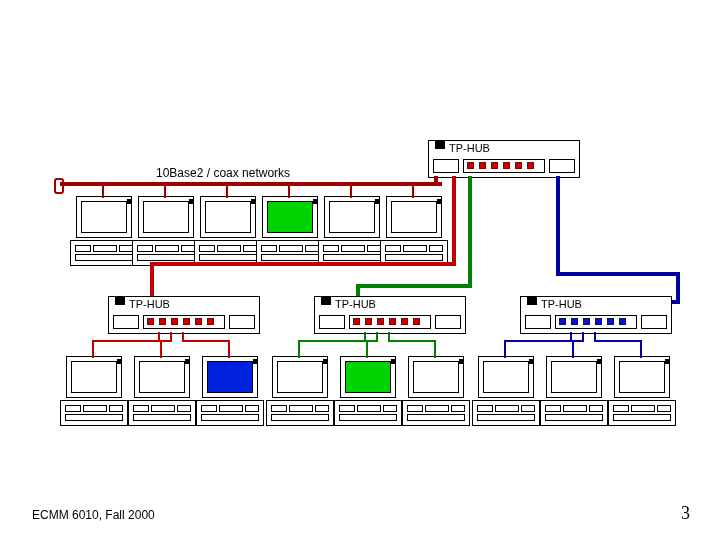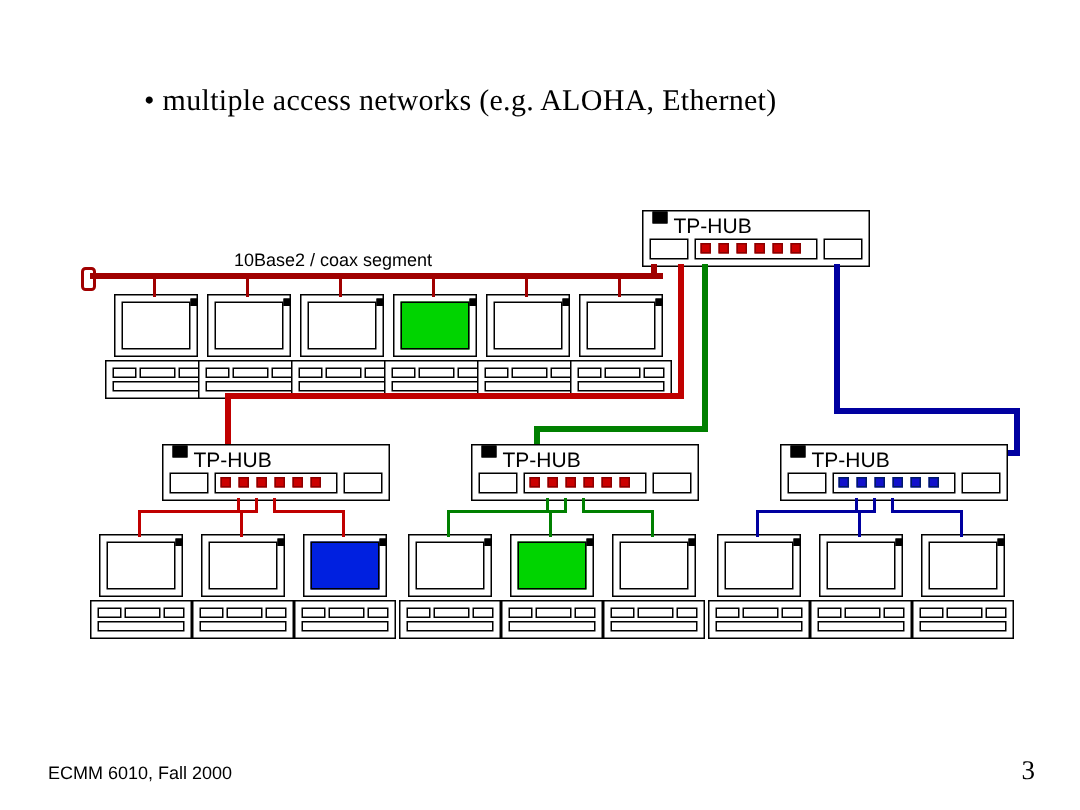--- a/index.html
+++ b/index.html
@@ -4,21 +4,21 @@
 <style>
   html,body{margin:0;padding:0;width:720px;height:540px;background:#fff;font-family:"Times New Roman",serif;color:#000;}
   .stage{position:relative;width:720px;height:540px;overflow:hidden;}
   .bullet{position:absolute;font-size:20px;letter-spacing:.2px;}
   .footer-left{position:absolute;left:32px;bottom:18px;font-family:Arial,Helvetica,sans-serif;font-size:12px;}
   .footer-right{position:absolute;right:30px;bottom:16px;font-size:18px;}
   .cable{position:absolute;}
   .seg-label{position:absolute;font-family:Arial,Helvetica,sans-serif;font-size:12px;color:#000;}
   
   .hub{position:absolute;border:1px solid #000;background:#fff;}
-  .hub .tag{position:absolute;font-family:Arial,Helvetica,sans-serif;font-size:14px;top:1px;}
+  .hub .tag{position:absolute;font-family:Arial,Helvetica,sans-serif;font-size:11px;top:1px;}
   .hub .led{position:absolute;border:1px solid #000;background:#000;width:8px;height:6px;}
   .hub .strip{position:absolute;height:12px;border:1px solid #000;background:#fff;}
   .port{position:absolute;width:5px;height:5px;border:1px solid #8a0000;background:#c00;}
   .portB{border-color:#001a66;background:#11c;}
   
   .pc{position:absolute;width:66px;height:72px;}
   .pc .mon{position:absolute;left:6px;top:0;width:54px;height:40px;border:1px solid #000;background:#fff;}
   .pc .screen{position:absolute;left:4px;top:4px;right:4px;bottom:4px;border:1px solid #000;background:#fff;}
   .pc .pwr{position:absolute;right:-1px;top:2px;width:3px;height:3px;border:1px solid #000;background:#000;}
   .pc .base{position:absolute;left:0;top:44px;width:66px;height:24px;border:1px solid #000;background:#fff;}
@@ -30,24 +30,23 @@
   .redd {background:#c00000;}
   .green{background:#008000;}
   .blue {background:#0000a0;}
   .h{height:4px;} .v{width:4px;}
   .thin.h{height:2px;} .thin.v{width:2px;}
 </style>
 </head>
 <body>
 <div class="stage">
 
-<div class="bullet" style="left:96px;top:56px;">• multiple access networks (e.g. ALOHA, Ethernet)</div>
 
 <div class="cable red h" style="left:60px;top:182px;width:370px;"></div>
-<div class="seg-label" style="left:156px;top:166px;">10Base2 / coax segment</div>
+<div class="seg-label" style="left:156px;top:166px;">10Base2 / coax networks</div>
 
 <div class="cable" style="left:54px;top:178px;width:6px;height:12px;border:2px solid #a00000;border-radius:3px;"></div>
 
 <div id="top-pcs">
       <div class="pc" style="left:70px;top:196px;">
     <div class="mon">
           <div class="screen "></div>
           <div class="pwr"></div>
         </div>
     <div class="base">

